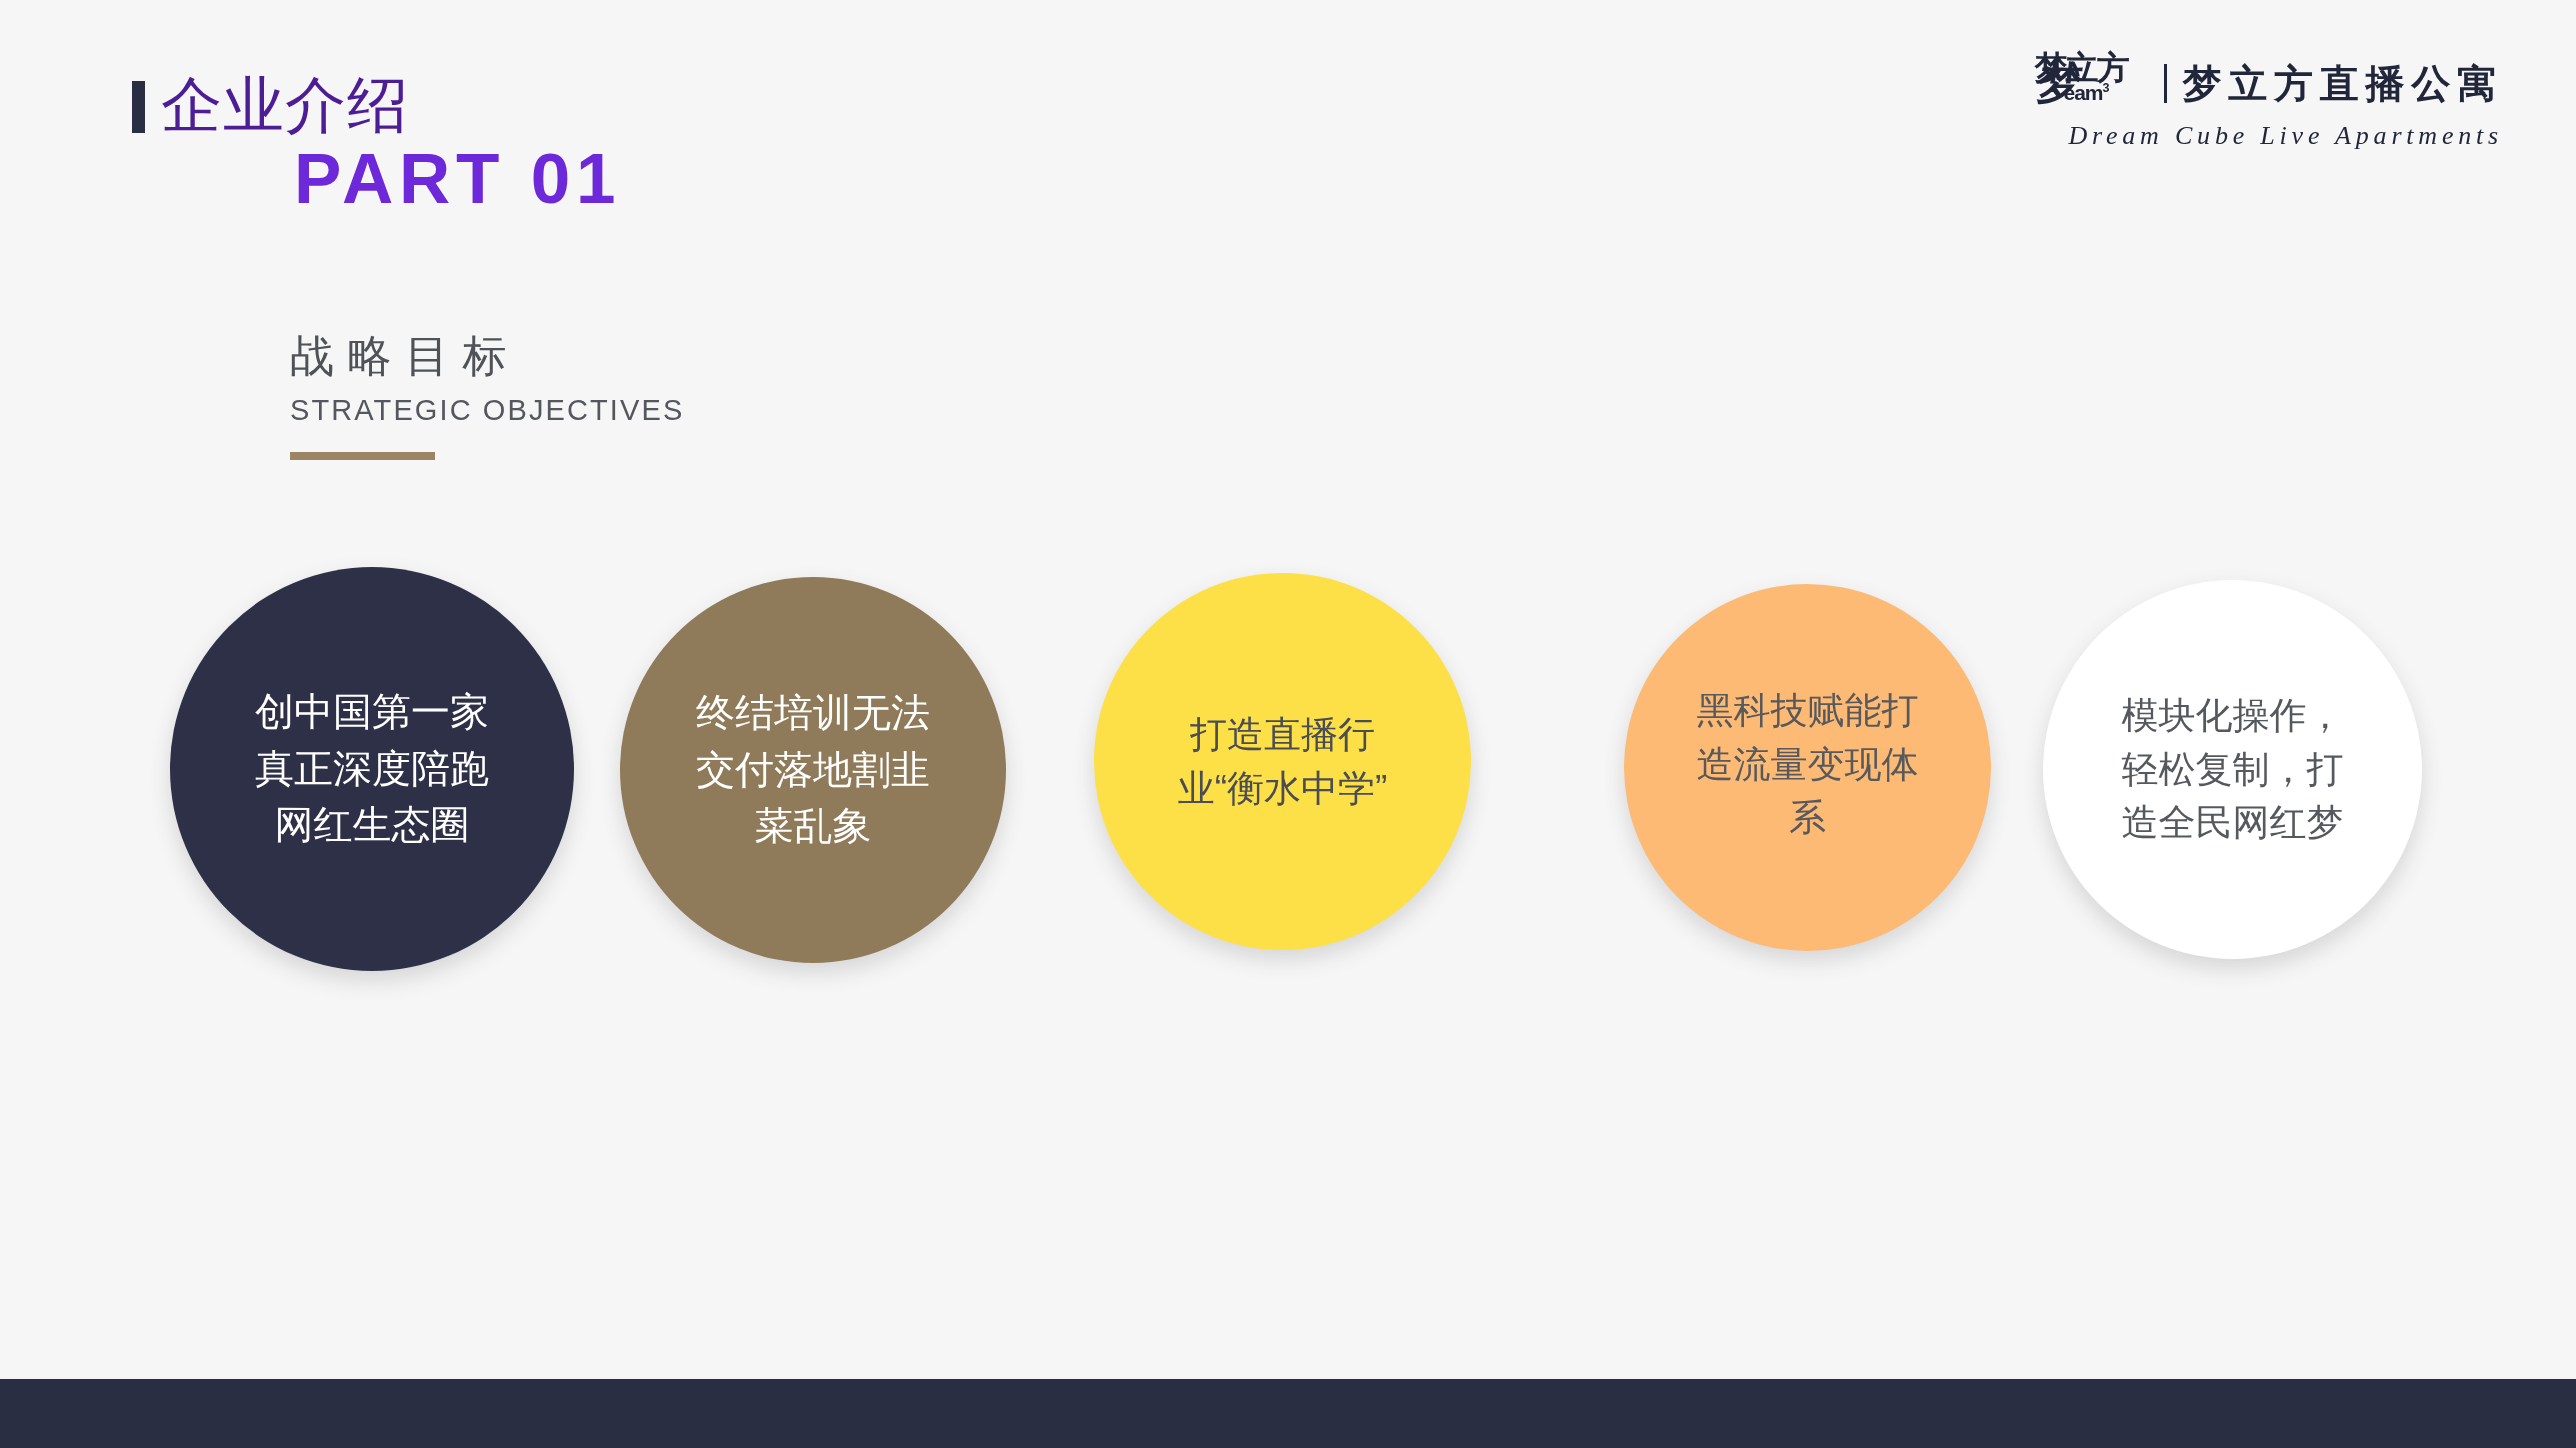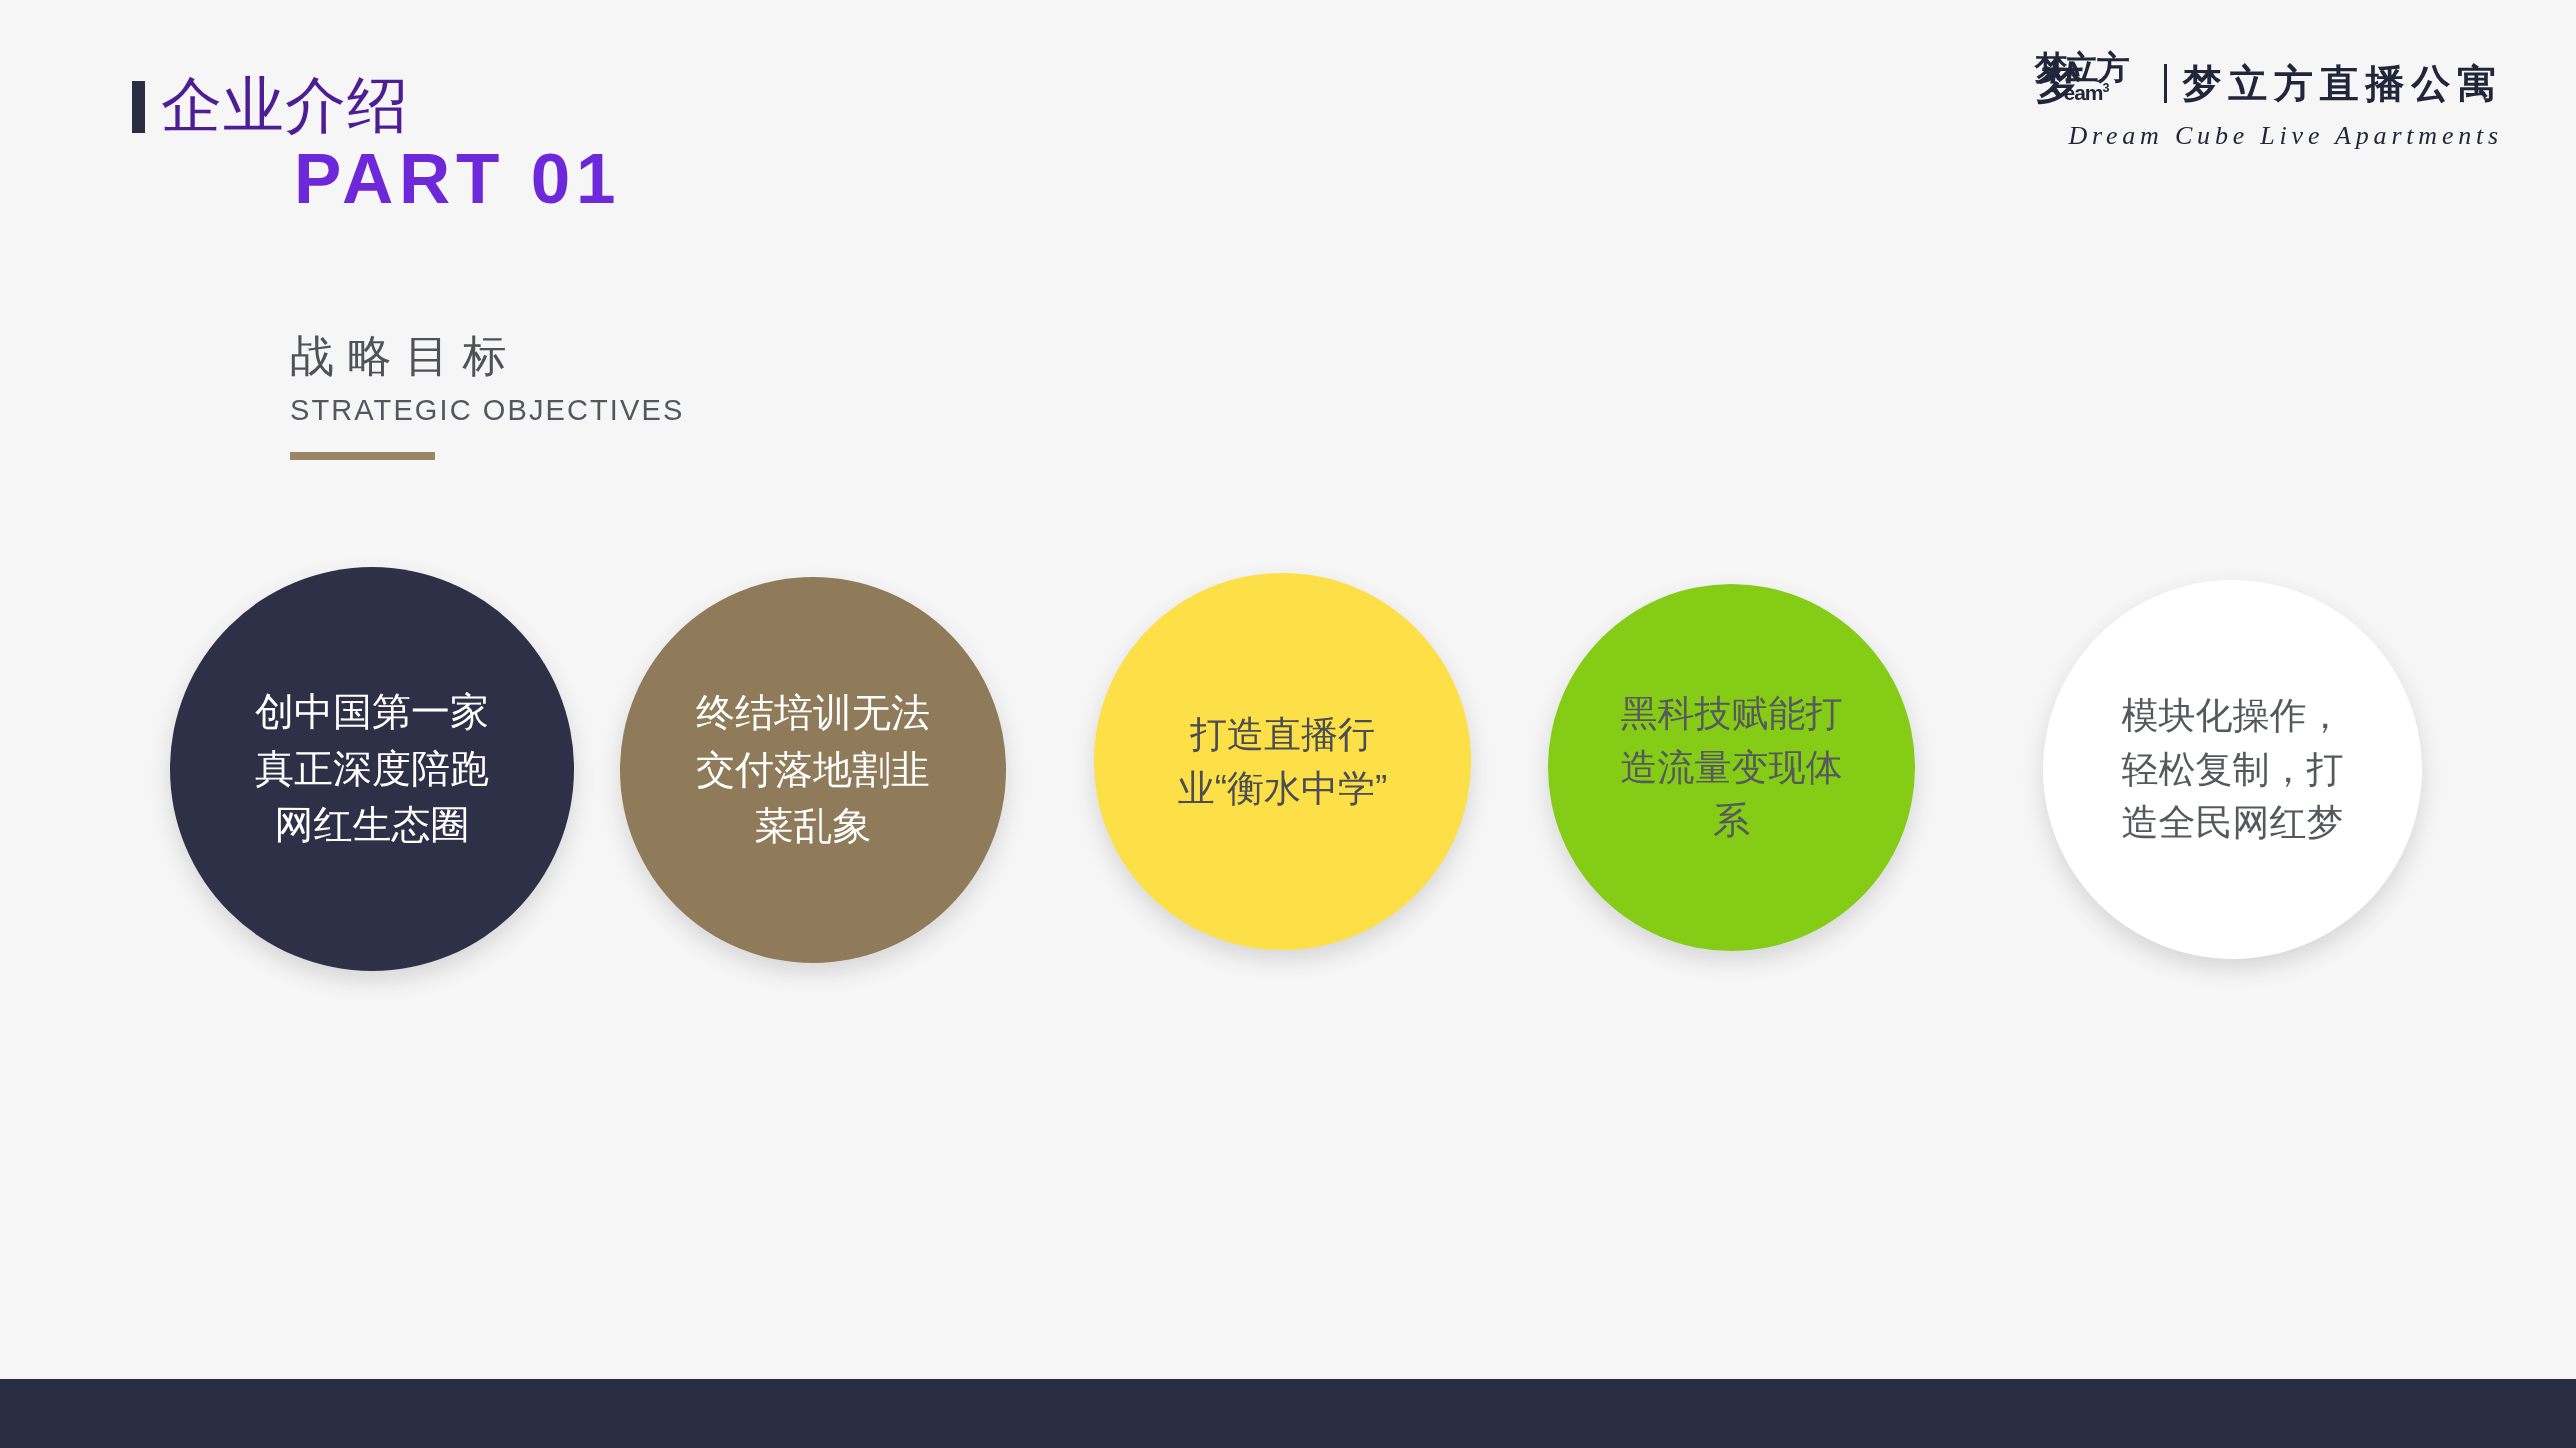--- a/index.html
+++ b/index.html
@@ -271,21 +271,21 @@
   <div class="circles" id="circles">
       <div class="circle" style="width: 404px; height: 404px; left: 170px; top: 567px; background: rgb(45, 48, 71);">
         <div class="circle-text" style="color: rgb(255, 255, 255); font-size: 39px; width: 267px;">创中国第一家真正深度陪跑网红生态圈</div>
       </div>
       <div class="circle" style="width: 386px; height: 386px; left: 620px; top: 577px; background: rgb(143, 122, 89);">
         <div class="circle-text" style="color: rgb(255, 255, 255); font-size: 39px; width: 255px;">终结培训无法交付落地割韭菜乱象</div>
       </div>
       <div class="circle" style="width: 377px; height: 377px; left: 1094px; top: 573px; background: #fde047;">
         <div class="circle-text" style="color: rgb(74, 77, 82); font-size: 37px; width: 248px;">打造直播行业“衡水中学”</div>
       </div>
-      <div class="circle" style="width: 367px; height: 367px; left: 1548px; top: 584px; background: #84cc16;">
+      <div class="circle" style="width: 367px; height: 367px; left: 1624px; top: 584px; background: #fdba74; font-family: Liberation Mono, monospace;">
         <div class="circle-text" style="color: rgb(88, 89, 93); font-size: 37px; width: 242px;">黑科技赋能打造流量变现体系</div>
       </div>
       <div class="circle" style="width: 379px; height: 379px; left: 2043px; top: 580px; background: rgb(255, 255, 255); font-family: Liberation Serif, serif;">
         <div class="circle-text" style="color: rgb(85, 88, 93); font-size: 37px; width: 250px;">模块化操作，轻松复制，打造全民网红梦</div>
       </div>
     </div>
 
   <div class="footer-bar" style="background: rgb(42, 46, 66);"></div>
 
 </div>

